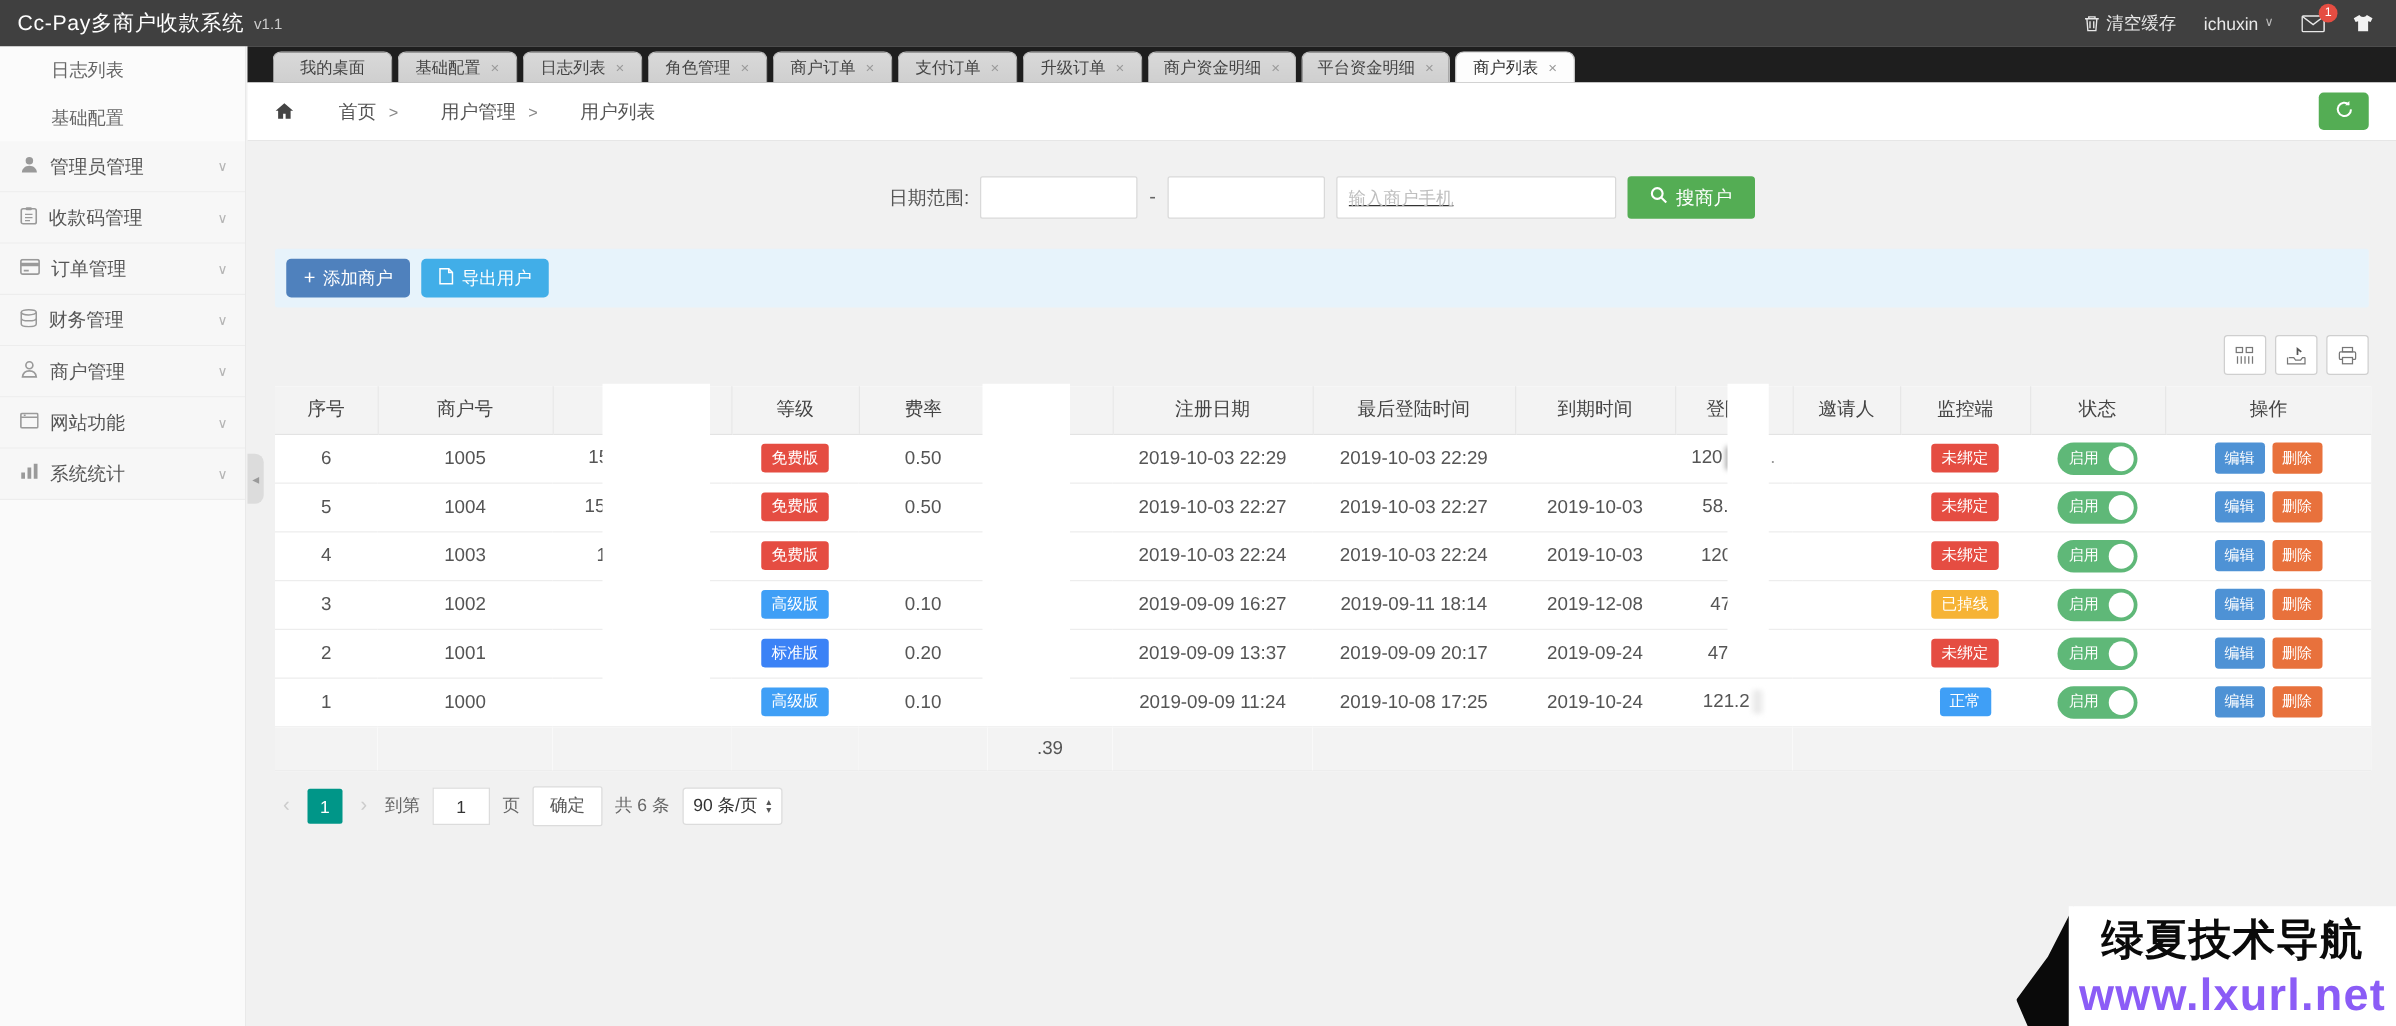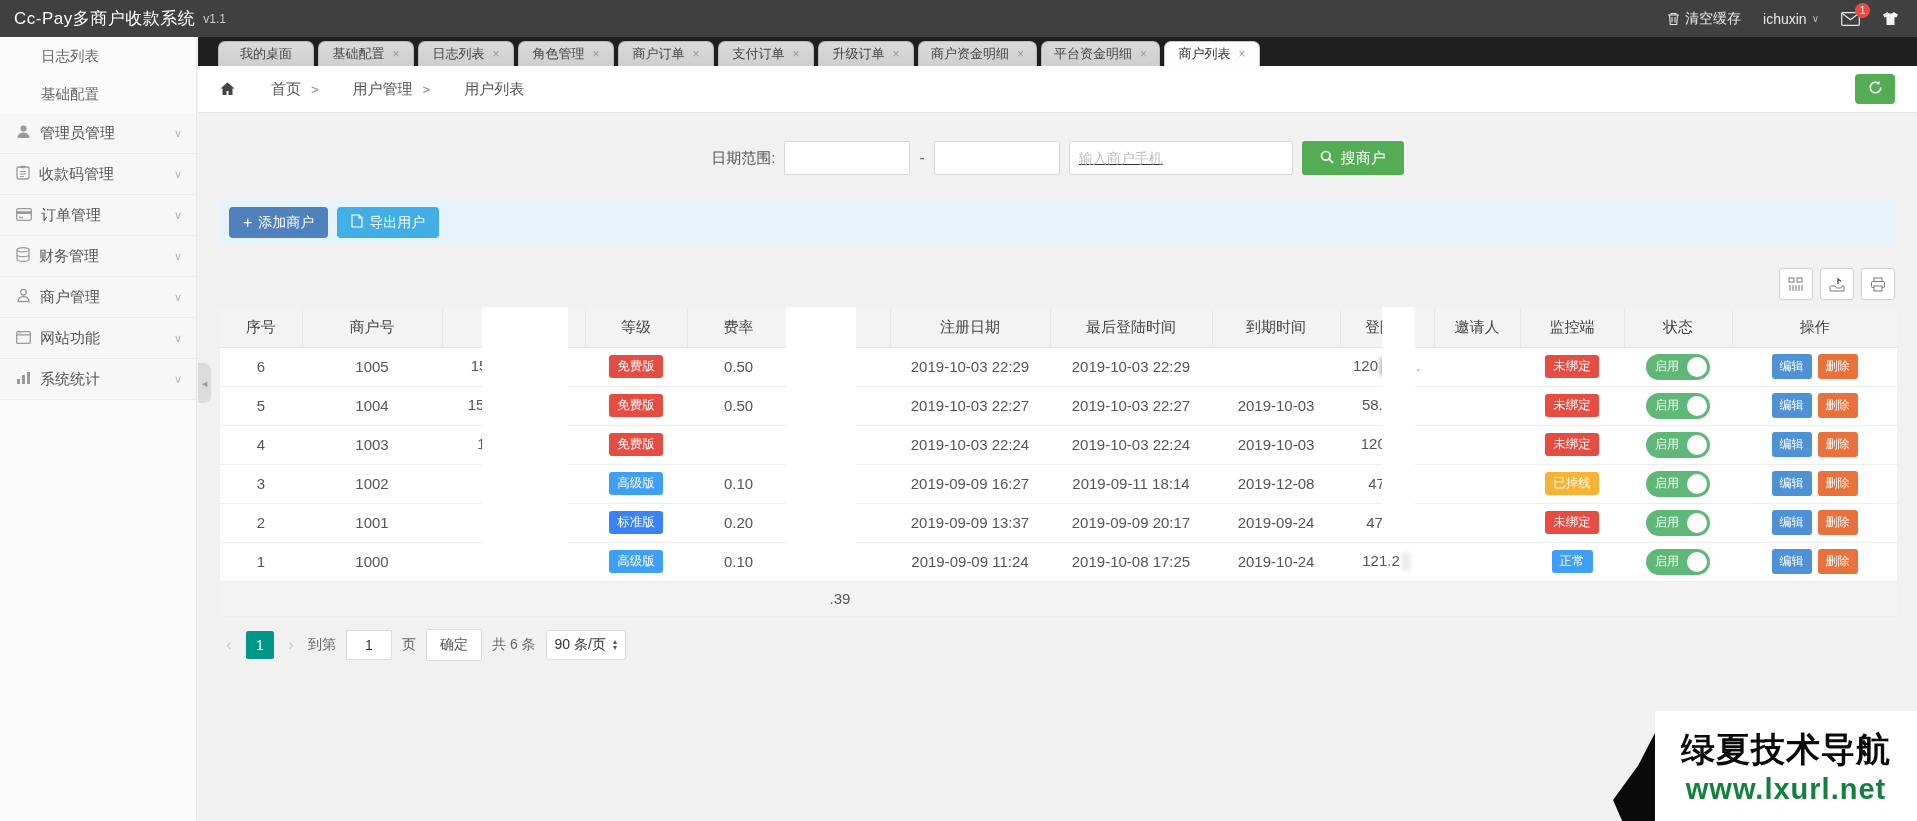--- a/index.html
+++ b/index.html
@@ -112,26 +112,26 @@
     display:flex; align-items:center; justify-content:center; font-size:14px; cursor:pointer; }
   .pg-input { width:46px; height:30px; border:1px solid #dcdcdc; background:#fff;
     text-align:center; font-size:14px; color:#333; font-family:inherit; }
   .pg-confirm { height:32px; padding:0 13px; background:#fff; border:1px solid #dcdcdc;
     font-size:14px; color:#555; cursor:pointer; border-radius:2px; font-family:inherit; }
   .pg-size { height:30px; border:1px solid #dcdcdc; background:#fff; border-radius:3px;
     display:flex; align-items:center; padding:0 8px; gap:7px; cursor:pointer; color:#333; }
   .updown { display:flex; flex-direction:column; line-height:6px; font-size:8px; color:#555; }
 
   
-  .watermark { position:absolute; right:0; bottom:0; width:262px; height:110px; background:#fff;
+  .watermark { position:absolute; right:0; bottom:0; width:262px; height:96px; background:#fff;
     display:flex; flex-direction:column; align-items:center; justify-content:center; z-index:60; }
   .wm-swoosh { position:absolute; right:258px; bottom:0; width:46px; height:96px; background:#0a0a0a;
     clip-path:polygon(100% 0, 100% 100%, 20% 100%, 0 78%, 55% 42%); z-index:59; }
   .wm-line1 { font-size:34px; font-weight:bold; color:#0a0a0a; letter-spacing:1px; }
-  .wm-line2 { font-size:29px; font-weight:bold; color:#15803d; letter-spacing:1px; }
+  .wm-line2 { font-size:36px; font-weight:bold; color:#8b5cf6; letter-spacing:1px; }
 </style>
 </head>
 <body>
 
 <div class="app-header">
   <span class="app-title">Cc-Pay多商户收款系统</span>
   <span class="app-version">v1.1</span>
   <div class="header-right">
     <span class="hr-item">
       <span class="hr-icon">

